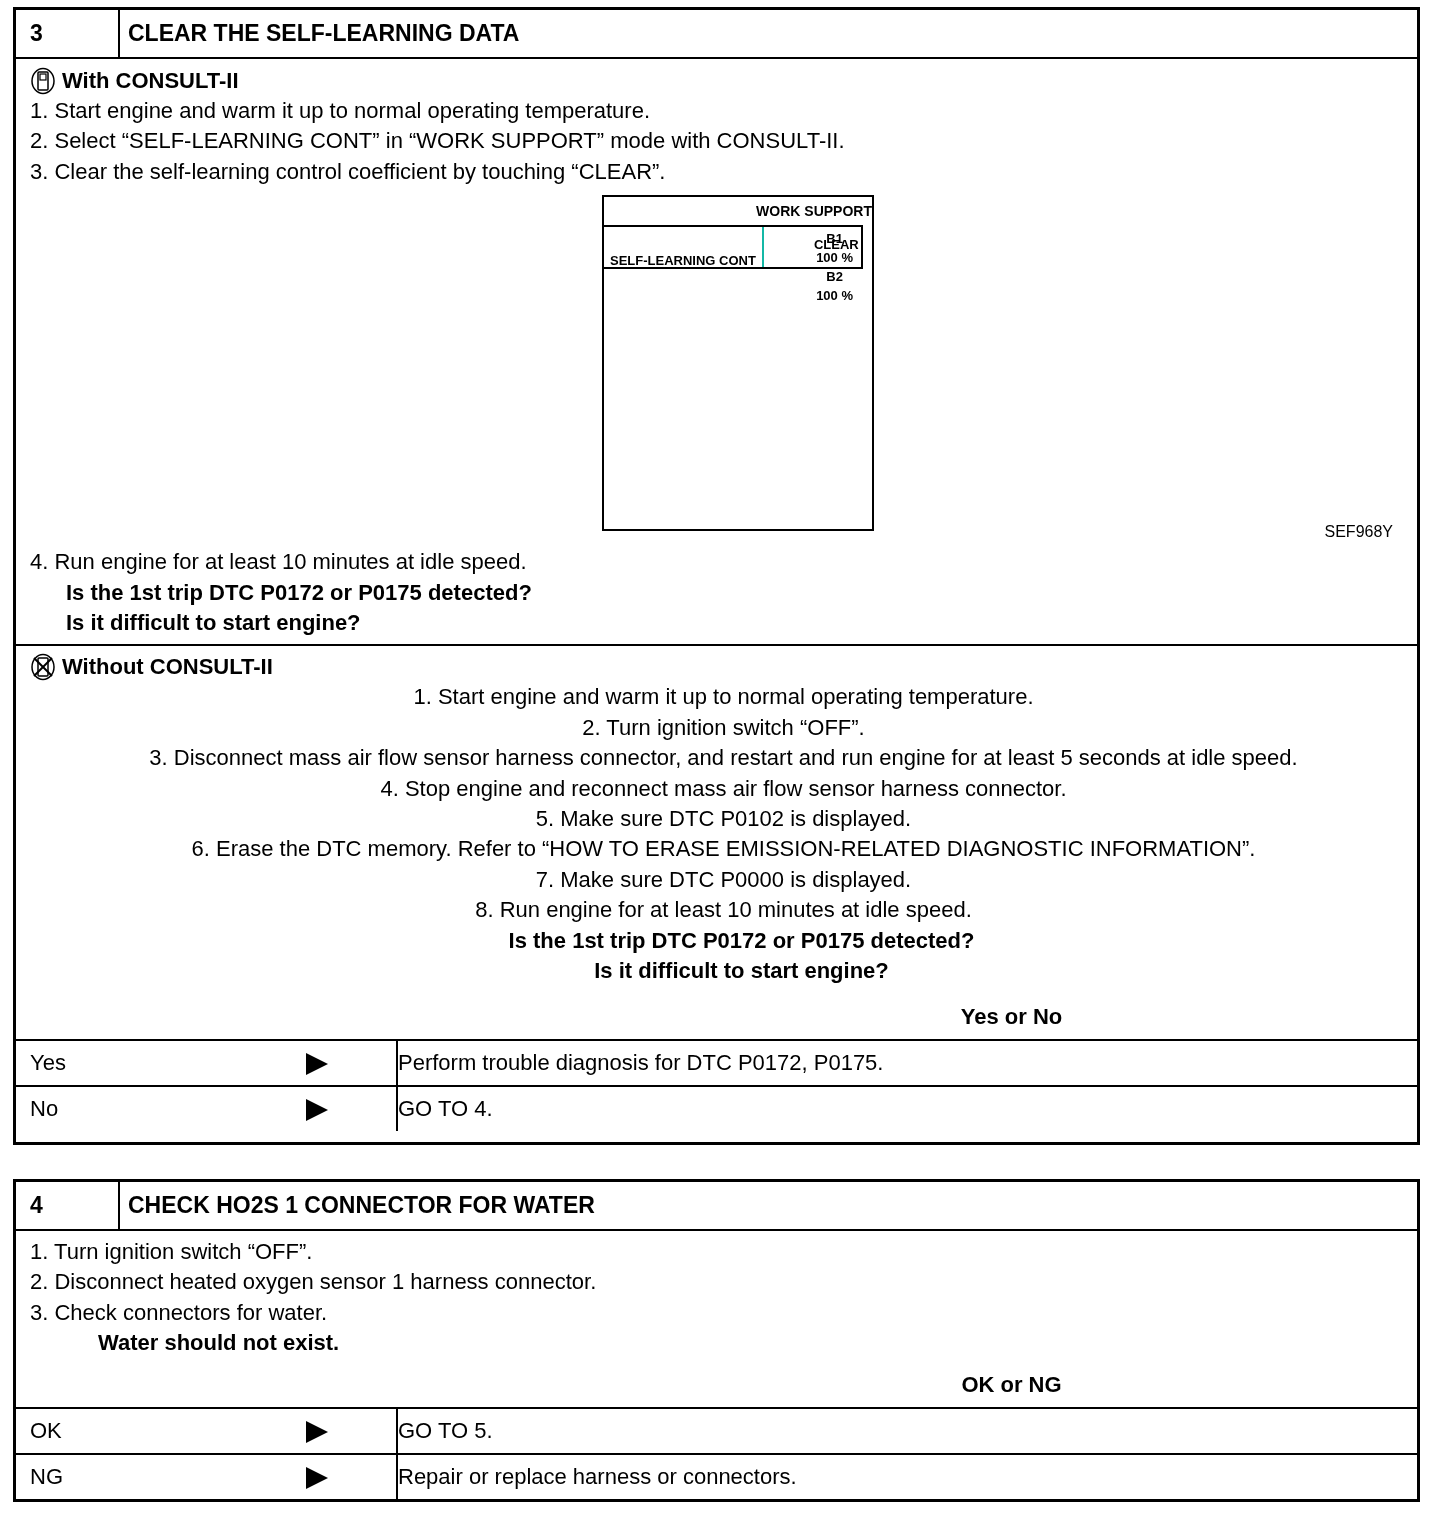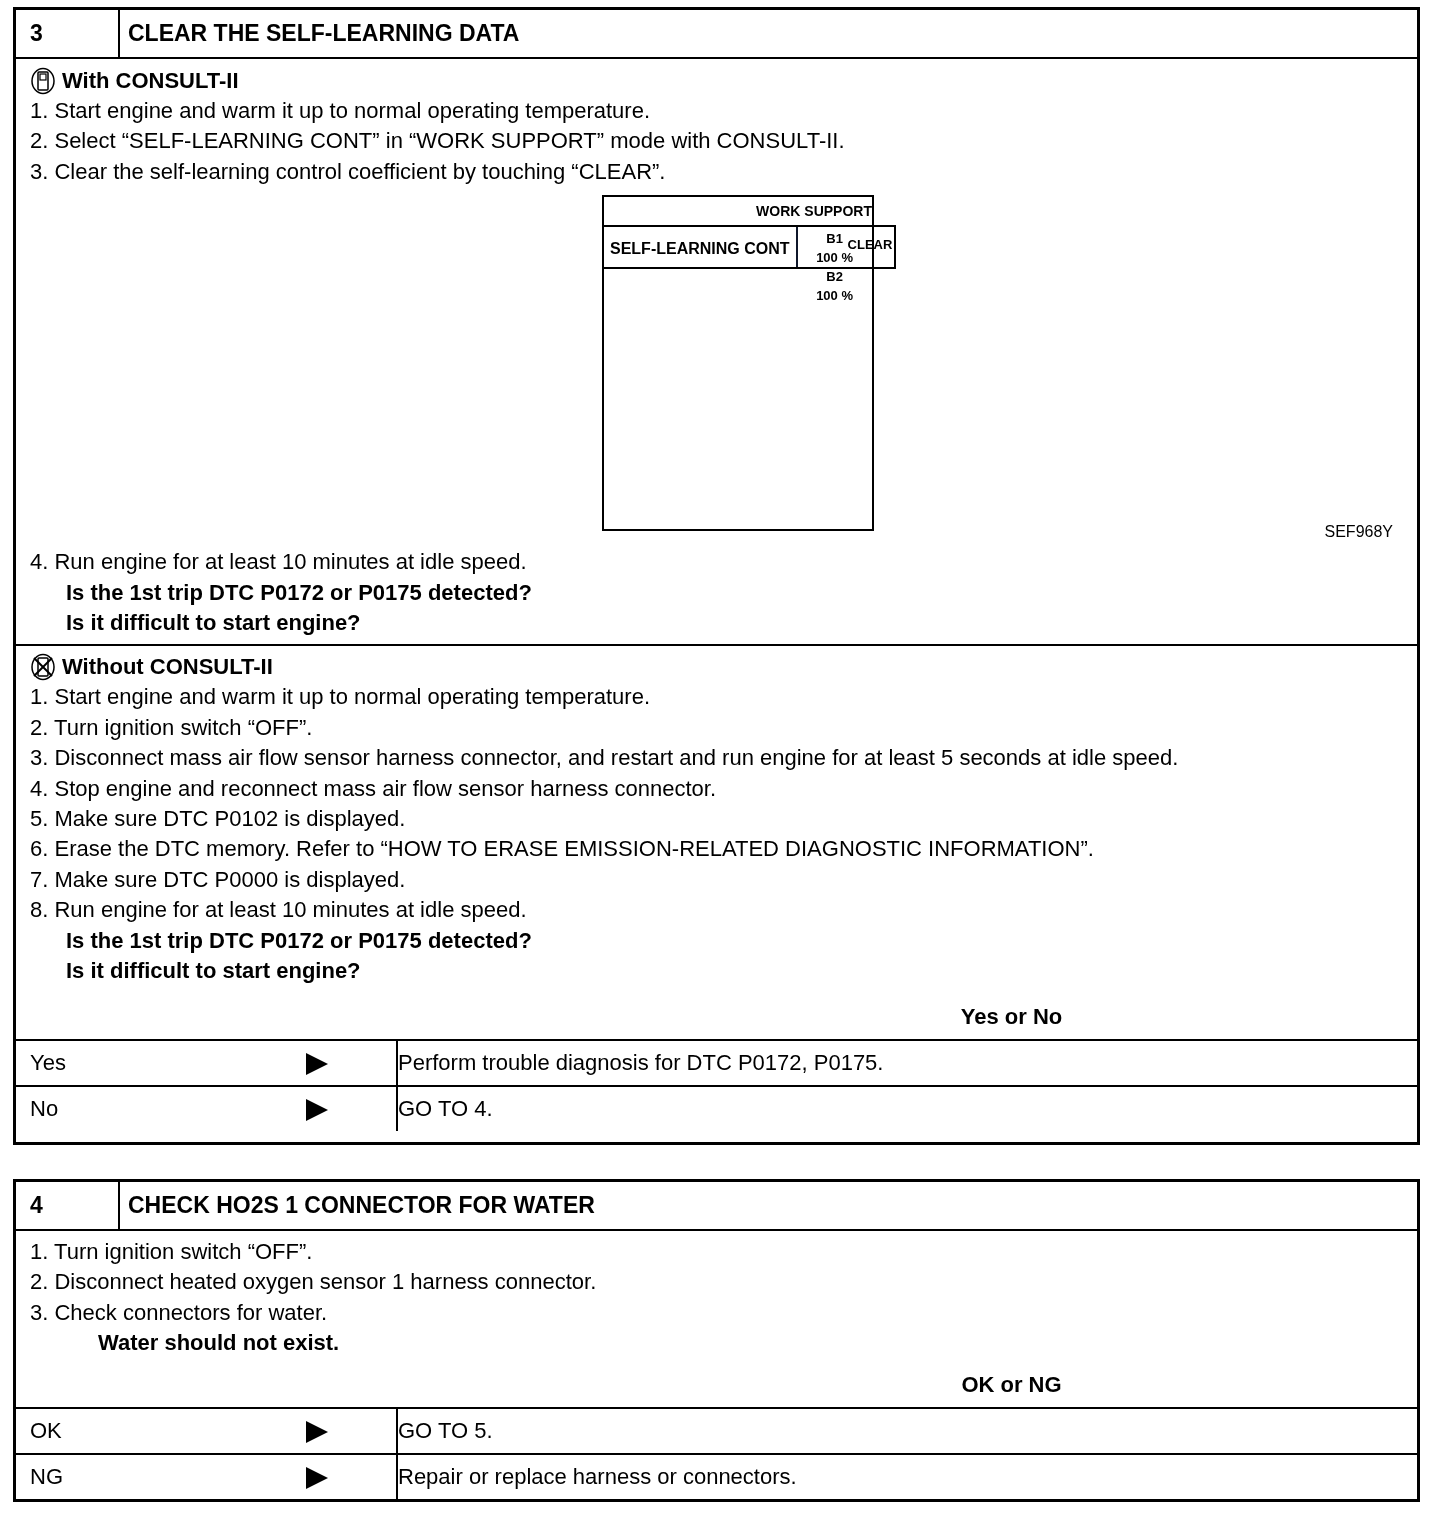--- a/index.html
+++ b/index.html
@@ -13,21 +13,21 @@
   .ind { padding-left: 36px; }
   .ind2 { padding-left: 68px; }
   .b { font-weight: bold; }
   .modeh { display: flex; align-items: center; font-weight: bold; font-size: 22px; line-height: 30px; }
   .modeh svg { margin-right: 6px; }
   .sep { border-top: 2px solid #000; }
   .figure { position: relative; height: 360px; }
   .ws { position: absolute; left: 572px; top: 8px; width: 272px; height: 336px; border: 2px solid #000; box-sizing: border-box; }
   .ws-title { text-align: right; font-weight: bold; font-size: 14px; line-height: 28px; }
   .ws-row { position: absolute; top: 28px; left: 0; height: 40px; display: flex; border-top: 2px solid #000; border-bottom: 2px solid #000; }
-  .ws-item { font-size: 16px; font-weight: bold; line-height: 36px; padding: 4px 6px; border-right: 2px solid #0f172a; white-space: nowrap; }
+  .ws-item { font-size: 13px; font-weight: bold; line-height: 36px; padding: 16px 6px; border-right: 2px solid #14b8a6; white-space: nowrap; }
   .ws-clear { font-size: 13px; font-weight: bold; line-height: 36px; padding: 0 2px; border-right: 2px solid #000; margin-left: 48px; }
   .ws-vals { position: absolute; right: 19px; top: 32px; font-size: 13px; font-weight: bold; text-align: center; line-height: 19px; }
   .figid { position: absolute; right: 24px; top: 330px; font-size: 16px; }
   .q { text-align: center; font-weight: bold; font-size: 22px; height: 44px; line-height: 44px; padding-left: 590px; box-sizing: border-box; }
   .res { display: flex; border-top: 2px solid #000; height: 44px; }
   .res .k { width: 330px; font-size: 22px; line-height: 44px; padding-left: 14px; box-sizing: border-box; position: relative; }
   .res .arr { position: absolute; right: 18px; top: 12px; width: 0; height: 0; border-top: 11px solid transparent; border-bottom: 11px solid transparent; border-left: 22px solid #000; }
   .res .v { border-left: 2px solid #000; font-size: 22px; line-height: 44px; padding-left: 0; flex: 1; margin-left: 50px; }
 </style>
 </head>
@@ -69,21 +69,21 @@
       <div class="figid">SEF968Y</div>
     </div>
 
     <div class="line">4.  Run engine for at least 10 minutes at idle speed.</div>
     <div class="line b ind">Is the 1st trip DTC P0172 or P0175 detected?</div>
     <div class="line b ind" style="padding-bottom:6px;">Is it difficult to start engine?</div>
   </div>
 
   <div class="sep"></div>
 
-  <div class="text" style="padding-top:6px;">
+  <div class="text" style="padding-top:6px;text-align:center;">
     <div class="modeh">
       <svg width="26" height="28" viewBox="0 0 26 28">
         <ellipse cx="13" cy="14" rx="11" ry="12.5" fill="none" stroke="#000" stroke-width="1.5"></ellipse>
         <rect x="8" y="5" width="10" height="18" rx="1" fill="none" stroke="#000" stroke-width="1.5"></rect>
         <line x1="4" y1="5" x2="22" y2="23" stroke="#000" stroke-width="2"></line>
         <line x1="22" y1="5" x2="4" y2="23" stroke="#000" stroke-width="2"></line>
       </svg>
       <span>Without CONSULT-II</span>
     </div>
     <div class="line">1.  Start engine and warm it up to normal operating temperature.</div>

